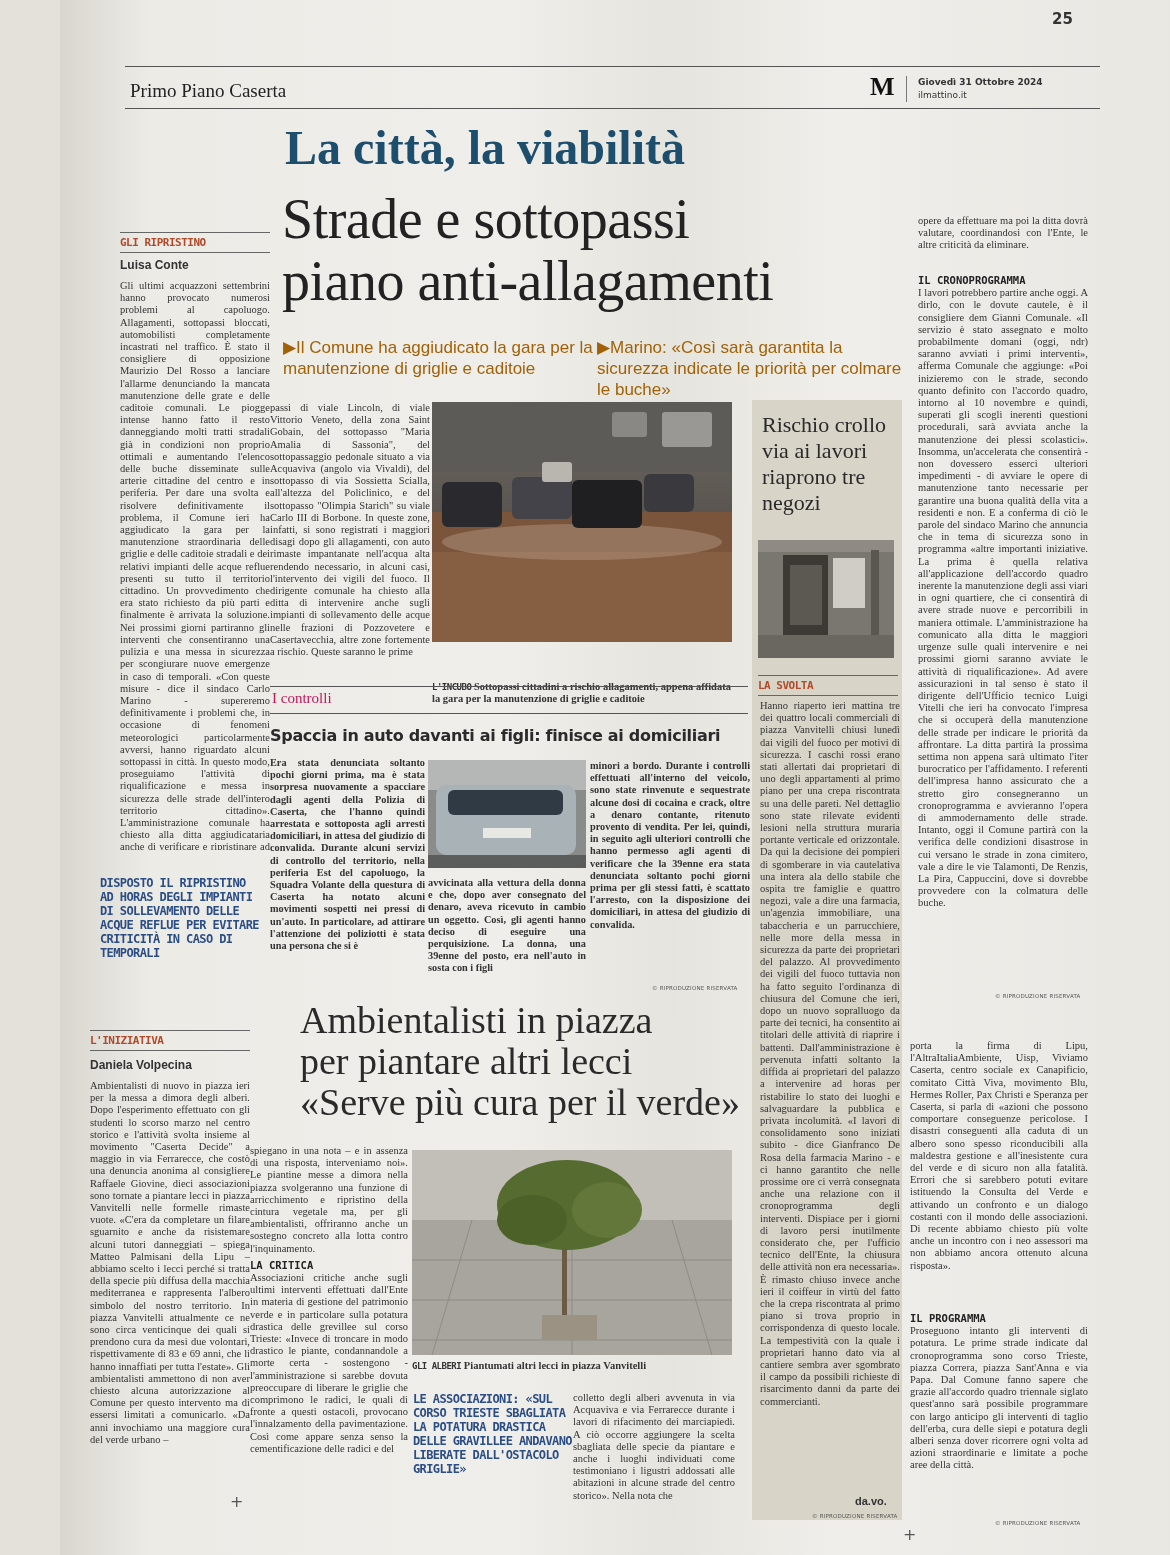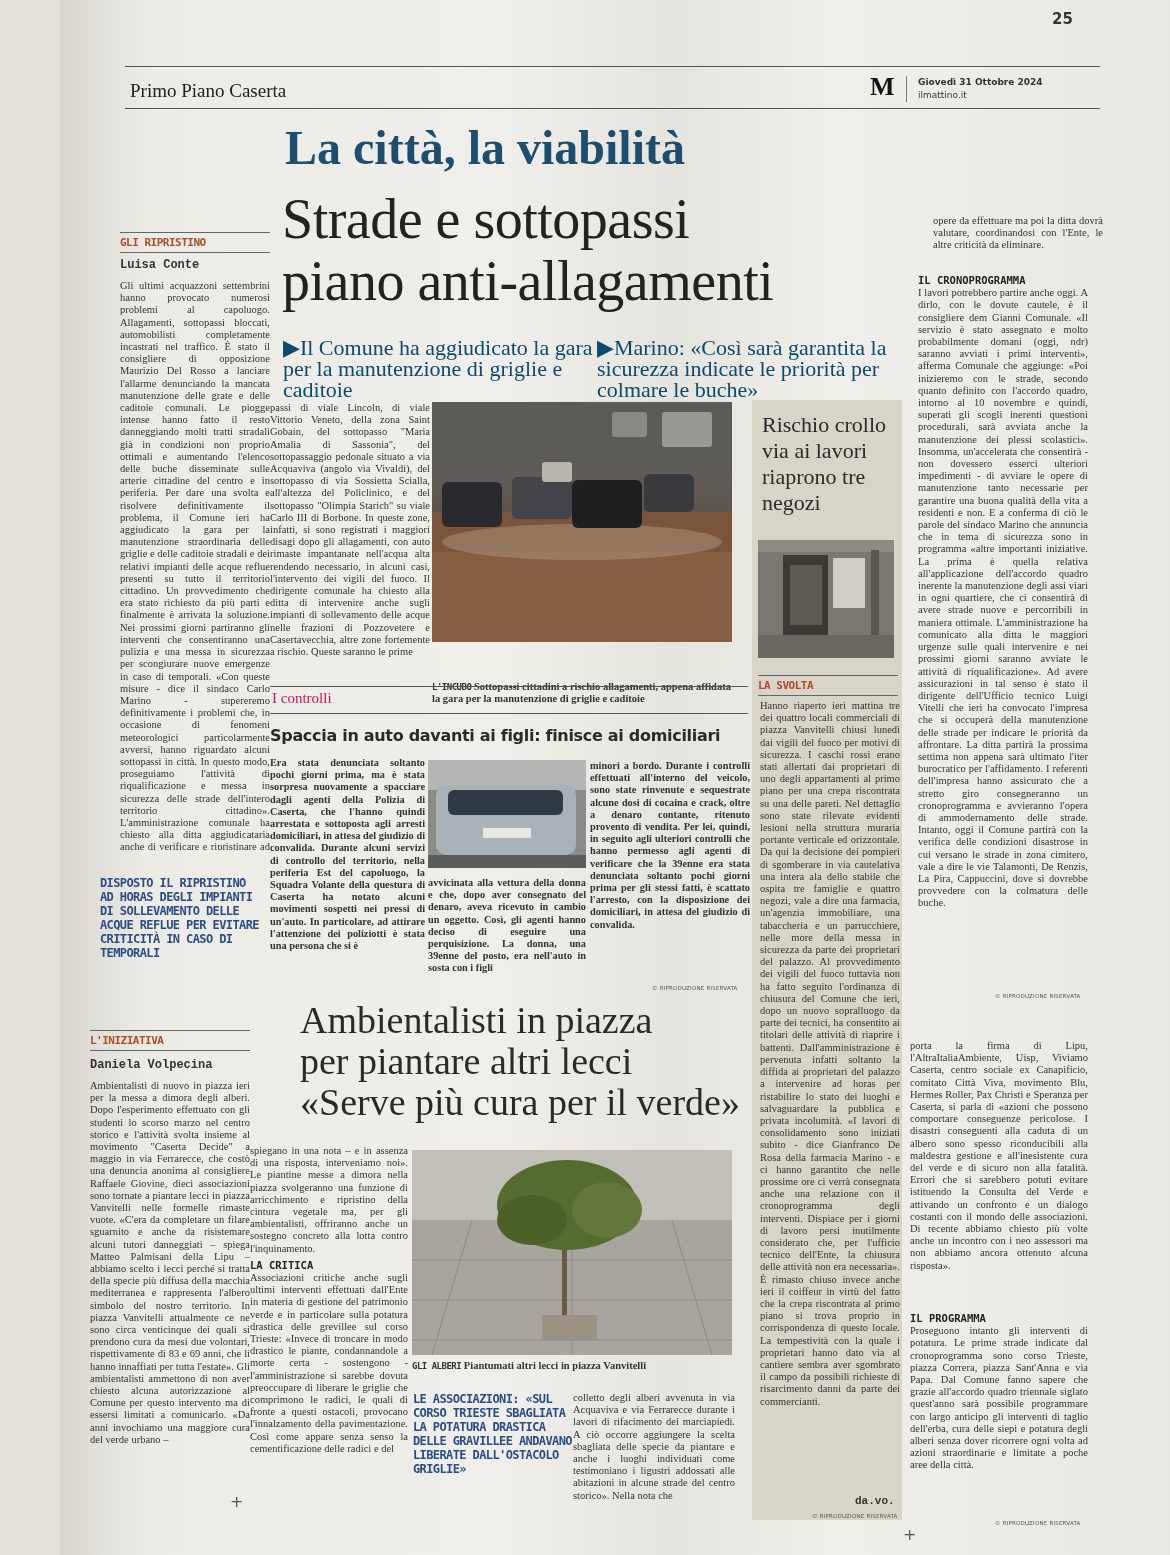--- a/index.html
+++ b/index.html
@@ -17,26 +17,26 @@
   .abs { position: absolute; }
   .page-num { left: 1052px; top: 10px; font-family: "DejaVu Sans", sans-serif; font-weight: bold; font-size: 15px; color: #333; }
   .hdr-rule { left: 125px; width: 975px; height: 1px; background: #555; }
   .section-label { left: 130px; top: 80px; font-size: 19px; font-family: "Liberation Serif", serif; color: #222; }
   .section-label b { font-weight: normal; }
   .logo { left: 870px; top: 72px; font-size: 26px; font-weight: bold; font-family: "Liberation Serif", serif; color: #111; }
   .logo-sep { left: 906px; top: 76px; width: 1px; height: 26px; background: #777; }
   .date { left: 918px; top: 76px; font-family: "DejaVu Sans", sans-serif; font-size: 9px; font-weight: bold; color: #333; line-height: 13px; }
   .kicker { left: 285px; top: 120px; font-family: "Liberation Serif", serif; font-weight: bold; font-size: 48px; color: #1e4e6d; }
   .main-title { left: 282px; top: 188px; font-family: "Liberation Serif", serif; font-size: 56px; line-height: 62px; color: #222; font-weight: 500; letter-spacing: -0.5px; }
-  .subhead { font-family: Liberation Serif, serif; font-size: 22px; line-height: 21px; color: #0c4a6e; }
+  .subhead { font-family: Liberation Sans, sans-serif; font-size: 17px; line-height: 21px; color: #a16207; }
   .tag {
     font-family: "DejaVu Sans Mono", monospace; font-weight: bold; font-size: 11px;
     color: #b04a2a; letter-spacing: -0.5px; padding: 3px 0; border-top: 1px solid #666; border-bottom: 1px solid #666;
   }
-  .byline { font-family: Liberation Mono, monospace; font-weight: bold; font-size: 12px; color: #333; }
+  .byline { font-family: Liberation Sans, sans-serif; font-weight: bold; font-size: 12px; color: #333; }
   .body-text {
     font-family: "Liberation Serif", serif; font-size: 10.5px; line-height: 12.2px;
     color: #333; text-align: justify; hyphens: auto; overflow: hidden;
   }
   .body-text b.sub { display: block; font-family: "DejaVu Sans Mono", monospace; font-size: 10.5px; margin: 4px 0 1px; color: #222; }
   .quote-box {
     font-family: "DejaVu Sans Mono", monospace; font-weight: bold; font-size: 12px; line-height: 14px;
     color: #2b4d86; letter-spacing: -0.6px;
   }
   .photo { overflow: hidden; }
@@ -105,21 +105,21 @@
     <rect x="230" y="10" width="50" height="35" rx="3" fill="#9a9894"></rect>
     <rect x="180" y="10" width="35" height="25" rx="3" fill="#8a8884"></rect>
     <rect x="110" y="60" width="30" height="20" rx="3" fill="#b9b6af"></rect>
   </svg>
 </div>
 <div class="abs caption" style="left:432px; top:648px; width:300px;margin-top:33px;">
   <span class="lead">L'INCUBO</span>
   <span>Sottopassi cittadini a rischio allagamenti, appena affidata la gara per la manutenzione di griglie e caditoie</span>
 </div>
 
-<div class="abs body-text" style="left:918px; top:215px; width:170px; height:40px;margin-left:15px;">opere da effettuare ma poi la ditta dovrà valutare, coordinandosi con l'Ente, le altre criticità da eliminare.</div>
+<div class="abs body-text" style="left:918px; top:215px; width:170px; height:40px;">opere da effettuare ma poi la ditta dovrà valutare, coordinandosi con l'Ente, le altre criticità da eliminare.</div>
 <div class="abs body-text" style="left:918px; top:270px; width:170px; height:720px;">
   <b class="sub">IL CRONOPROGRAMMA</b>
   <span>I lavori potrebbero partire anche oggi. A dirlo, con le dovute cautele, è il consigliere dem Gianni Comunale. «Il servizio è stato assegnato e molto probabilmente domani (oggi, ndr) saranno avviati i primi interventi», afferma Comunale che aggiunge: «Poi inizieremo con le strade, secondo quanto definito con l'accordo quadro, intorno al 10 novembre e quindi, superati gli scogli inerenti questioni procedurali, sarà avviata anche la manutenzione dei plessi scolastici». Insomma, un'accelerata che consentirà - non dovessero esserci ulteriori impedimenti - di avviare le opere di manutenzione tanto necessarie per garantire una buona qualità della vita a residenti e non. E a conferma di ciò le parole del sindaco Marino che annuncia che in tema di sicurezza sono in programma «altre importanti iniziative. La prima è quella relativa all'applicazione dell'accordo quadro inerente la manutenzione degli assi viari in ogni quartiere, che ci consentirà di avere strade nuove e percorribili in maniera ottimale. L'amministrazione ha comunicato alla ditta le maggiori urgenze sulle quali intervenire e nei prossimi giorni saranno avviate le attività di riqualificazione». Ad avere assicurazioni in tal senso è stato il dirigente dell'Ufficio tecnico Luigi Vitelli che ieri ha convocato l'impresa che si occuperà della manutenzione delle strade per indicare le priorità da affrontare. La ditta partirà la prossima settima non appena sarà ultimato l'iter burocratico per l'affidamento. I referenti dell'impresa hanno assicurato che a stretto giro consegneranno un cronoprogramma e avvieranno l'opera di ammodernamento delle strade. Intanto, oggi il Comune partirà con la verifica delle condizioni disastrose in cui versano le strade in zona cimitero, vale a dire le vie Talamonti, De Renzis, La Pira, Cappuccini, dove si dovrebbe provvedere con la colmatura delle buche.</span>
 </div>
 <div class="abs repro" style="left:995px; top:993px;">© RIPRODUZIONE RISERVATA</div>
 
 <div class="abs sidebar-box" style="left:752px; top:400px; width:150px; height:1120px;"></div>
 <div class="abs box-title" style="left:762px; top:412px; width:140px;">Rischio crollo via ai lavori riaprono tre negozi</div>
 <div class="abs photo" style="left:758px; top:540px; width:136px; height:118px;">
   <svg width="136" height="118" viewBox="0 0 136 118">

